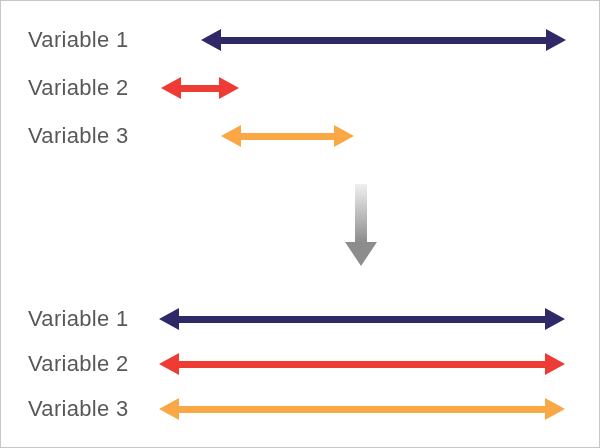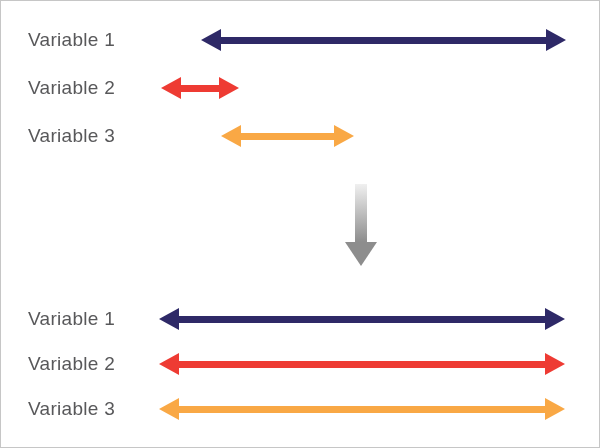--- a/index.html
+++ b/index.html
@@ -12,21 +12,21 @@
     position: relative;
     width: 600px;
     height: 448px;
     box-sizing: border-box;
     border: 1px solid #c6c6c6;
     background: #ffffff;
     overflow: hidden;
   }
   .var-label {
     position: absolute;
-    font-size: 19px;
+    font-size: 22px;
     line-height: 22px;
     letter-spacing: 0.3px;
     color: #58585a;
     white-space: nowrap;
     user-select: none;
   }
   
   .h-arrow {
     position: absolute;
     height: 22px;

